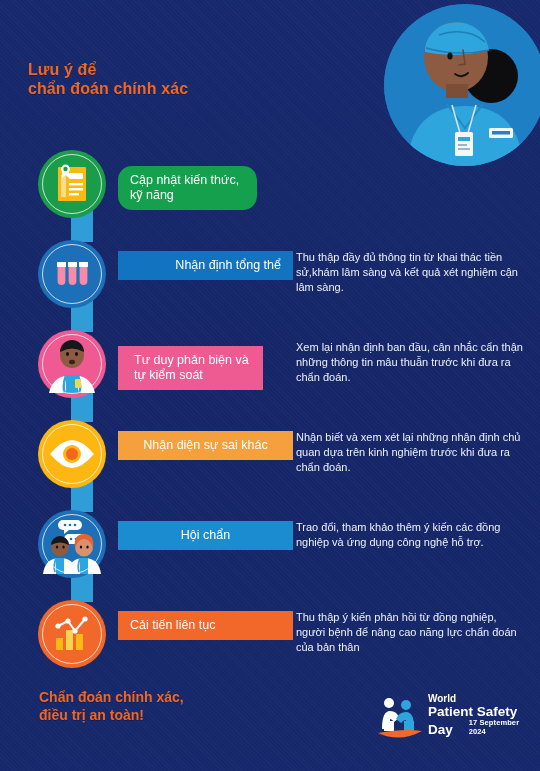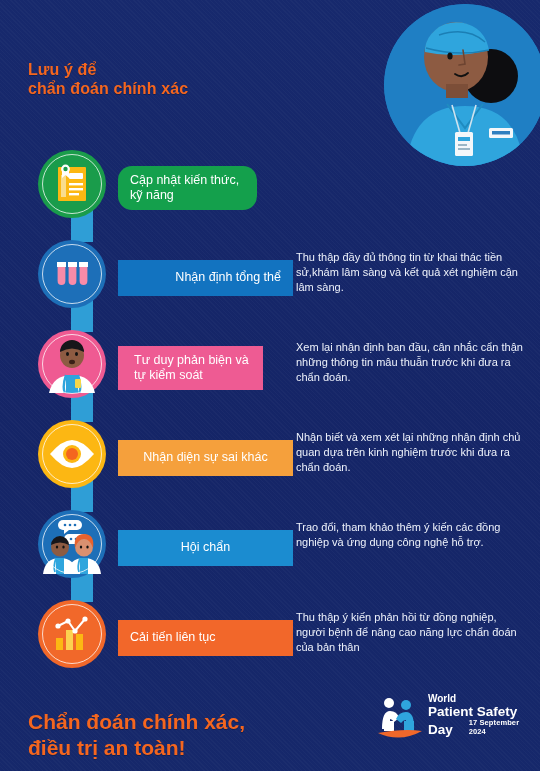--- a/index.html
+++ b/index.html
@@ -42,39 +42,38 @@
     position:absolute;left:38px;top:4px;width:68px;height:68px;border-radius:50%;
     z-index:3;display:flex;align-items:center;justify-content:center;
     box-shadow:inset 0 0 0 2px rgba(255,255,255,.0);
   }
   .badge::after{
     content:"";position:absolute;left:4px;top:4px;right:4px;bottom:4px;border-radius:50%;
     border:1px solid rgba(255,255,255,.75);pointer-events:none;
   }
   .badge svg{display:block;}
   .pill{
-    position:absolute;left:118px;top:24px;height:36px;
+    position:absolute;left:118px;top:15px;height:29px;
     display:flex;align-items:center;padding:0 12px;
     color:#ffffff;font-size:12.5px;line-height:1.22;
     box-sizing:border-box;z-index:2;
   }
   .pill.two-line{height:44px;top:20px;}
   .desc{
     position:absolute;left:296px;top:18px;width:228px;
     color:#eef2fb;font-size:11px;line-height:1.38;
   }
   .desc.three{top:14px;}
 
   
   .footer{position:absolute;left:0;bottom:0;width:540px;height:92px;}
   .slogan{
-    position:absolute;left:28px;top:10px;width:300px;
-    color:#f4661f;font-size:21px;line-height:1.25;font-weight:bold;
+    position:absolute;left:39px;top:10px;width:300px;
+    color:#f4661f;font-size:14px;line-height:1.25;font-weight:bold;
     text-shadow:0 1px 0 rgba(0,0,0,.25);
-    margin-top:20px;
   }
   .wpsd{position:absolute;left:376px;top:14px;width:150px;height:52px;}
   .wpsd-mark{position:absolute;left:0;top:2px;}
   .wpsd-text{position:absolute;left:52px;top:0px;color:#fff;}
   .wpsd-l1{font-size:10px;font-weight:bold;line-height:1.12;}
   .wpsd-l2{font-size:13.5px;font-weight:bold;line-height:1.12;}
   .wpsd-l3{font-size:13.5px;font-weight:bold;line-height:1.12;display:flex;align-items:flex-end;gap:16px;}
   .wpsd-date{font-size:7.5px;font-weight:bold;letter-spacing:.1px;padding-bottom:1.5px;}
 </style>
 </head>

